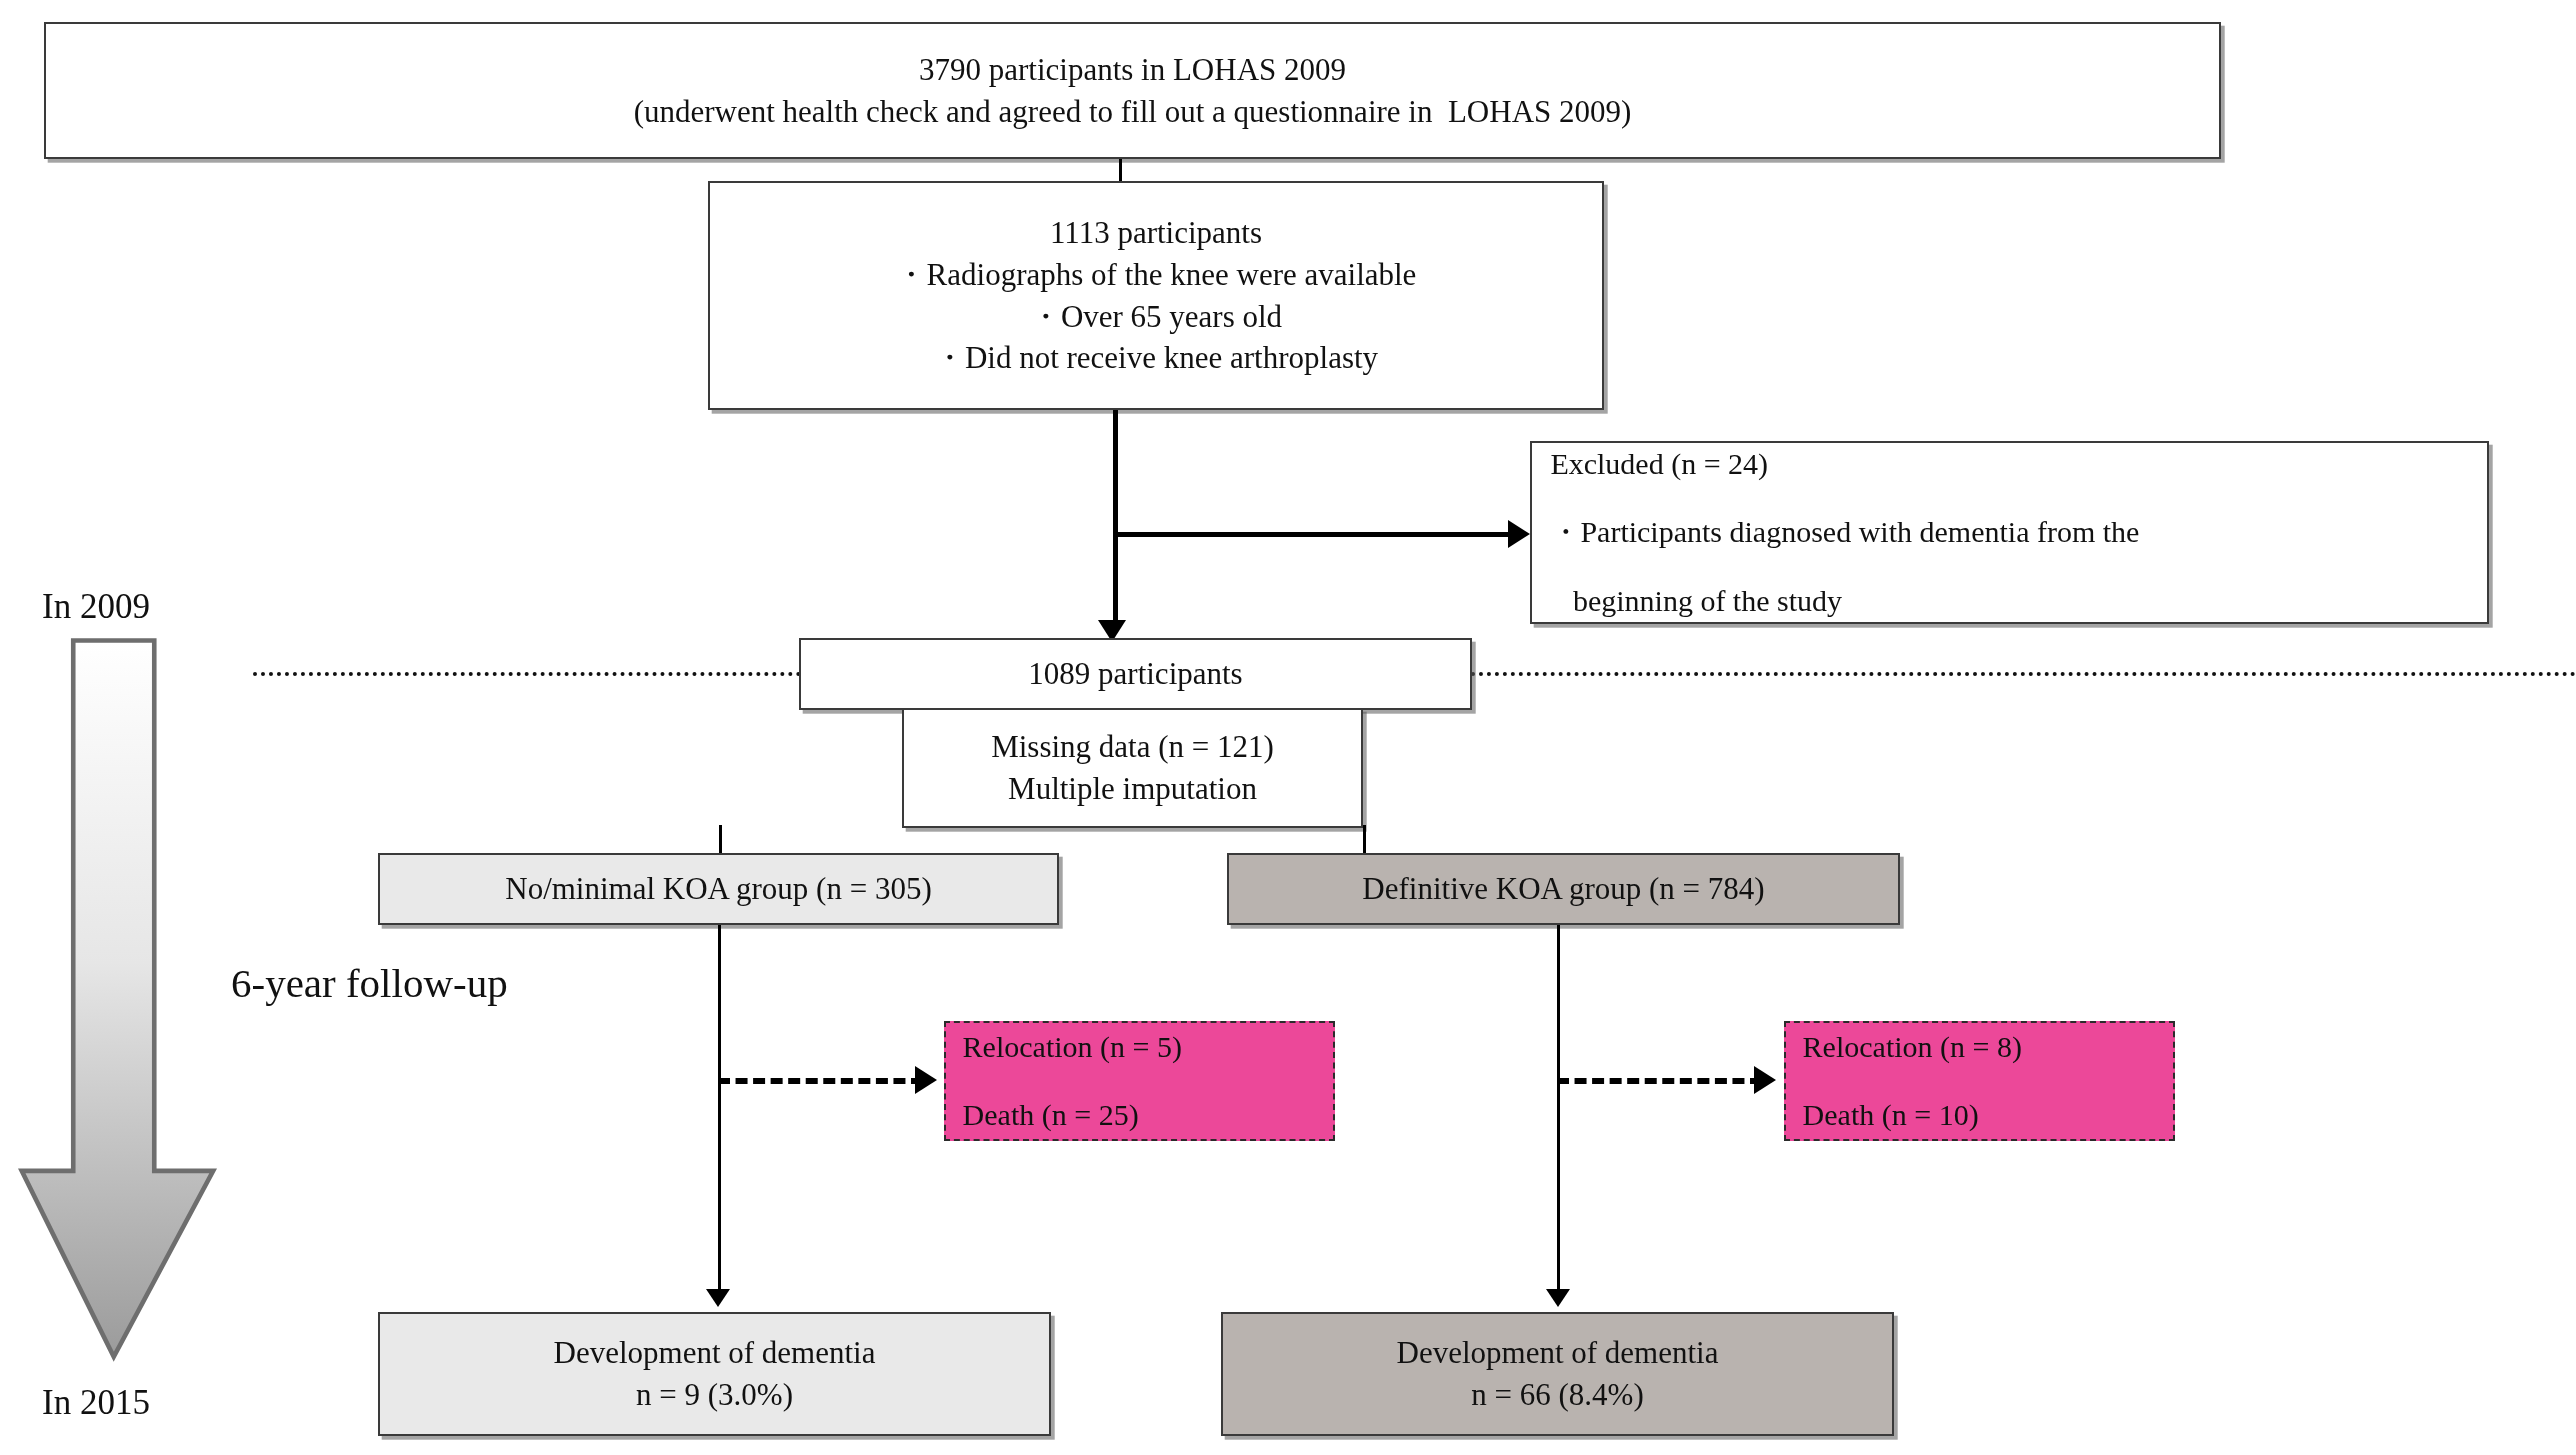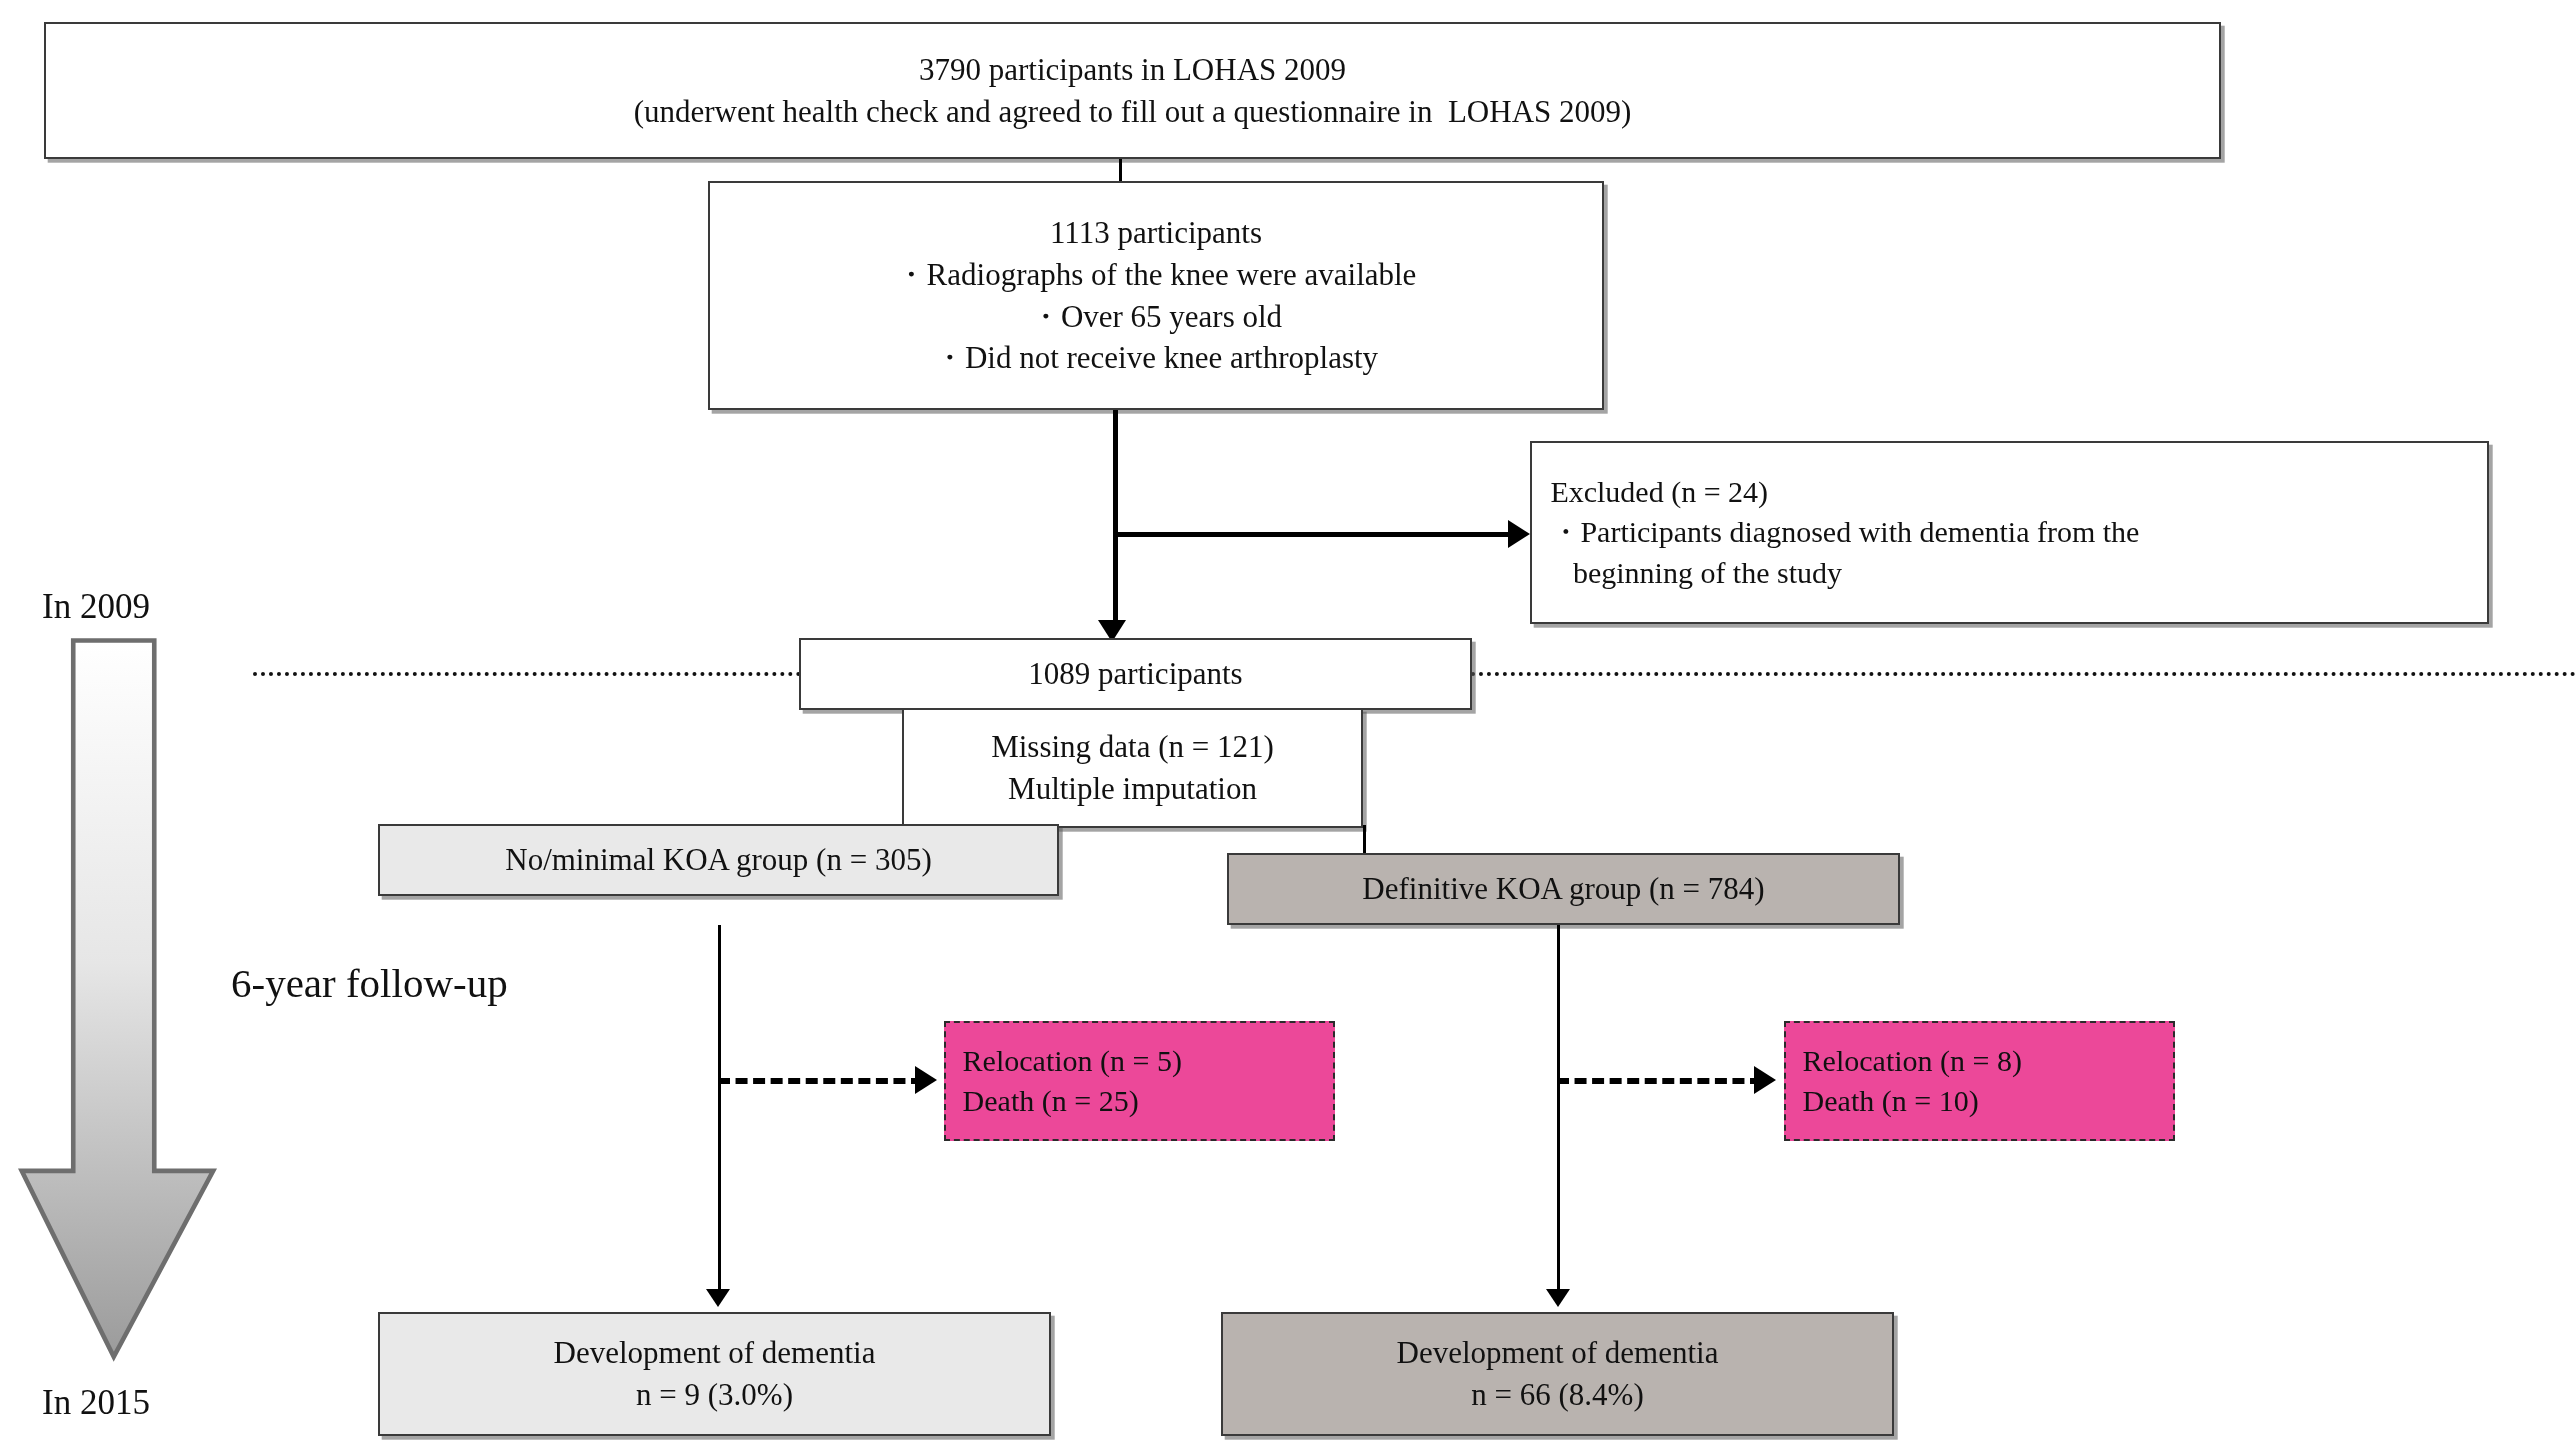--- a/index.html
+++ b/index.html
@@ -33,20 +33,21 @@
     line-height: 1.34;
     font-size: 31px;
     color: #111111;
     box-shadow: 3.7px 3.7px 0 rgba(90,90,90,0.55);
   }
   .box .ln { display: block; white-space: pre; }
   .box.left-align {
     align-items: flex-start;
     text-align: left;
     padding-left: 18.4px;
+    gap: 28px;
   }
   .box.fill-light { background: #e9e9e9; }
   .box.fill-dark  { background: #b9b3af; }
   .box.dashed {
     border: 2.8px dashed #2b2b2b;
     box-shadow: none;
     background: #ec4899;
   }
   .box.dashed.left-align { padding-left: 16.6px; }
 
@@ -154,21 +155,21 @@
   </div>
 
   <div class="box" style="left:902px; top:708px; width:461px; height:120px;">
     <span class="ln">Missing data (n = 121)</span>
     <span class="ln">Multiple imputation</span>
   </div>
 
   <div class="vline thin" style="left:719px; top:825px; height:28px;"></div>
   <div class="vline thin" style="left:1363px; top:825px; height:28px;"></div>
 
-  <div class="box fill-light" style="left:378px; top:824px; width:681px; height:72px;align-items:center;">
+  <div class="box fill-light" style="left:378px; top:853px; width:681px; height:72px;align-items:center;">
     <span class="ln">No/minimal KOA group (n = 305)</span>
   </div>
 
   <div class="box fill-dark" style="left:1227px; top:853px; width:673px; height:72px;">
     <span class="ln">Definitive KOA group (n = 784)</span>
   </div>
 
   <div class="vline thin" style="left:718px; top:925px; height:369px;"></div>
   <div class="arrow-down small" style="left:706px; top:1289px;"></div>
 

